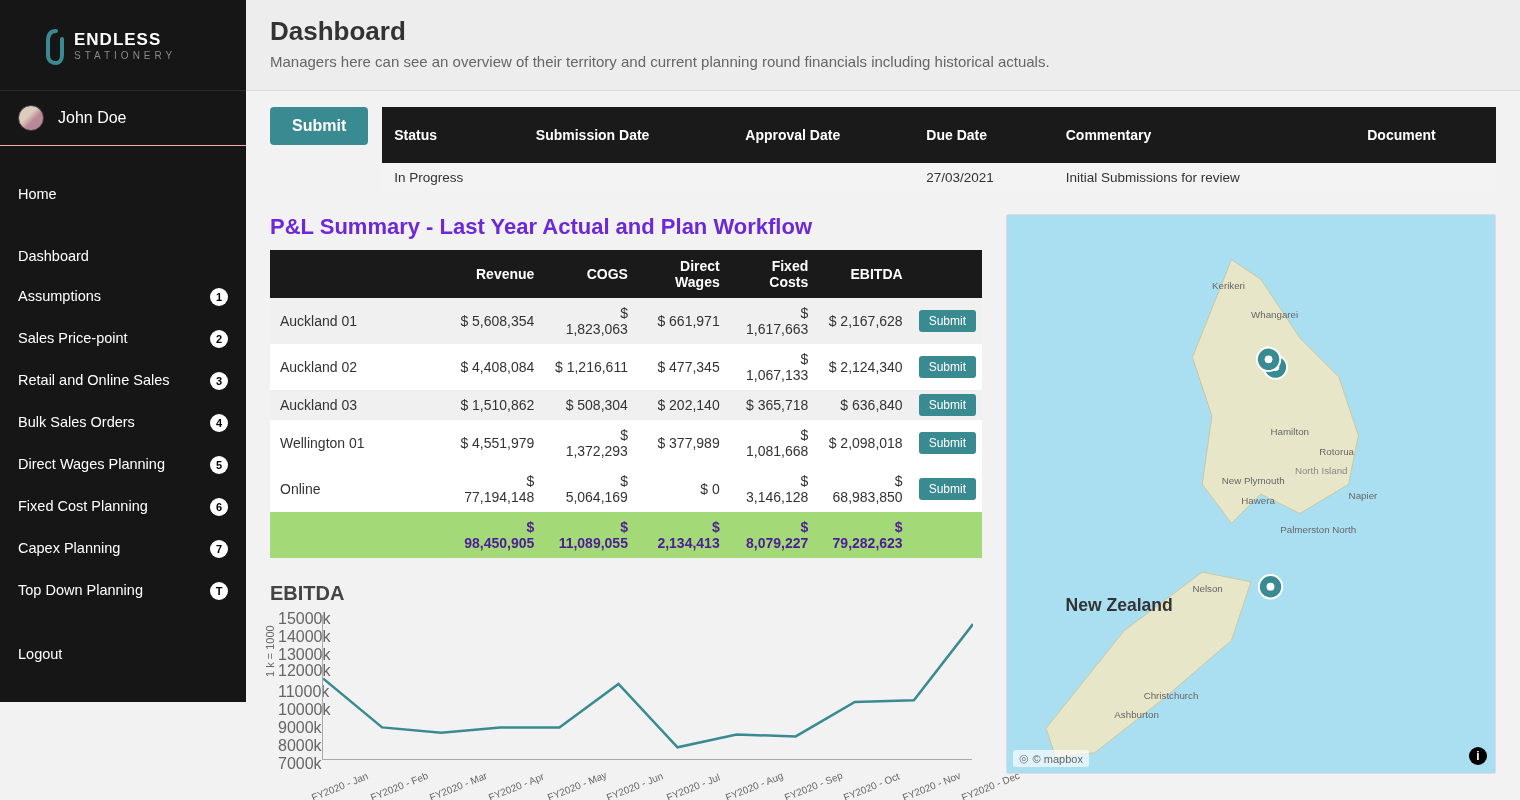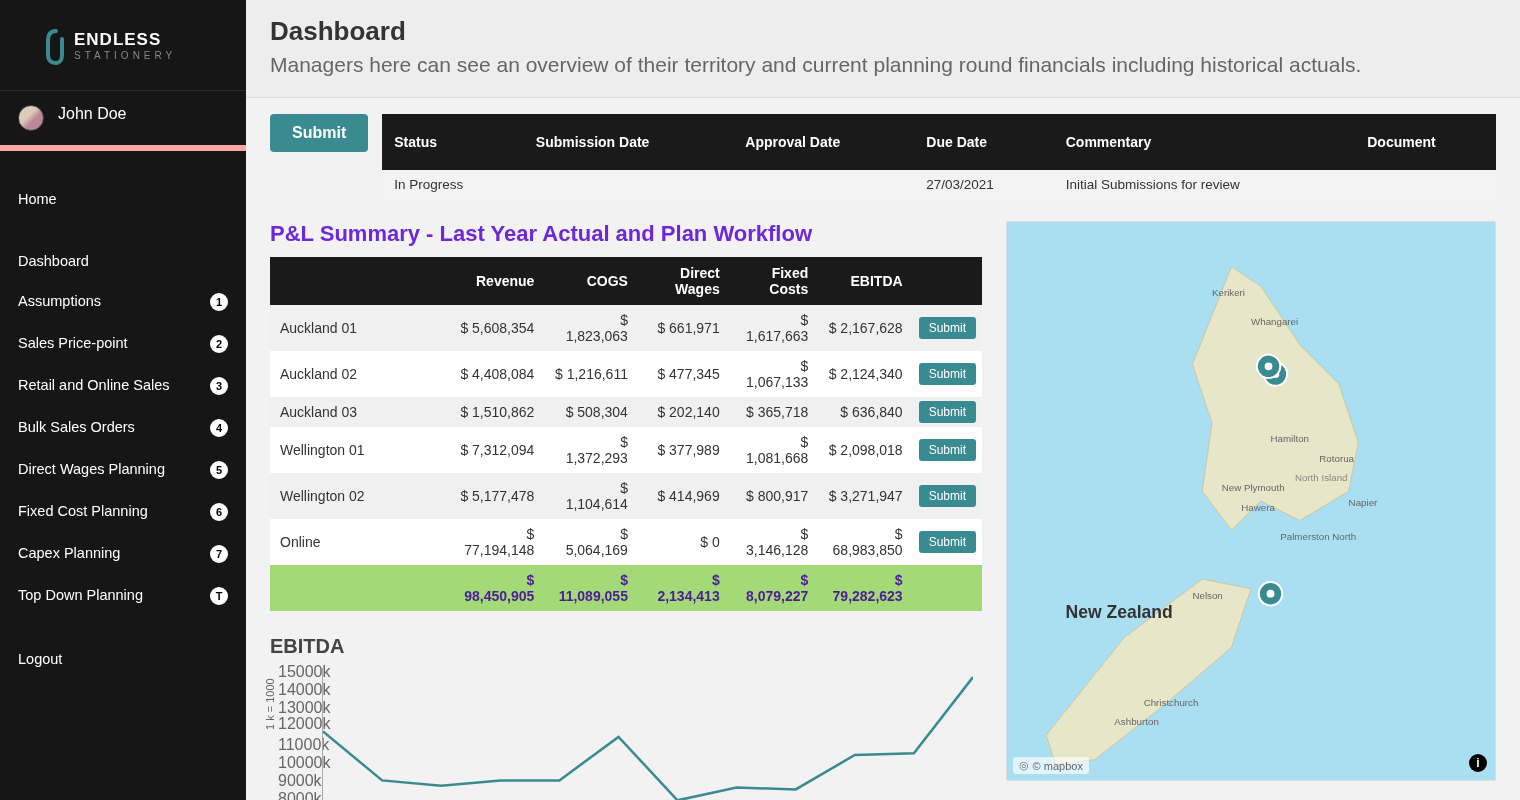--- a/index.html
+++ b/index.html
@@ -1,30 +1,30 @@
 <!DOCTYPE html>
 <html><head>
 <meta charset="utf-8">
 <style>
 * { box-sizing: border-box; margin: 0; padding: 0; }
 body { font-family: "Segoe UI", Arial, sans-serif; background: #f2f2f2; width: 1520px; height: 800px; overflow: hidden; color: #222; }
-.sidebar { width: 246px; height: 800px; background: #161616; position: absolute; left: 0; top: 0; color: #fff; }
+.sidebar { width: 246px; height: 702px; background: #161616; position: absolute; left: 0; top: 0; color: #fff; }
 .logo { padding: 25px 0 15px 0; text-align: center; }
 .logo svg { display: block; margin: 0 auto; }
-.user-row { display: flex; padding: 14px 18px; border-top: 1px solid #2a2a2a; border-bottom: 6px solid #fca5a5; margin-top: 8px;}
+.user-row { display: flex; align-items: center; padding: 14px 18px; border-top: 1px solid #2a2a2a; border-bottom: 1px solid #fca5a5; margin-top: 8px;}
 .avatar { width: 26px; height: 26px; border-radius: 50%; background: linear-gradient(135deg,#dcb 40%,#b89 60%); margin-right: 14px; border: 1px solid #444; }
 .nav { margin-top: 28px; }
 .nav-item { display: flex; align-items: flex-start; justify-content: space-between; padding: 12px 18px; font-size: 14.5px; color: #fff; cursor: pointer; }
 .nav-item.home { margin-bottom: 22px; }
 .nav-item span.label { }
 .nav-badge { width: 18px; height: 18px; border-radius: 50%; background: #fff; color: #000; font-size: 11px; font-weight: 700; display: flex; align-items: center; justify-content: center; }
 .main { position: absolute; left: 246px; top: 0; width: 1274px; height: 800px; }
 .hdr { background: #ededed; padding: 16px 24px 20px 24px; border-bottom: 1px solid #ddd; }
 .hdr h1 { font-size: 26px; font-weight: 600; color: #333; margin-bottom: 6px; }
-.hdr p { font-size: 21px; color: #666; }
+.hdr p { font-size: 15px; color: #666; }
 .content { padding: 16px 24px; }
 .row1 { display: flex; align-items: flex-start; gap: 0; }
 .submit-btn { background: #3a8a92; color: #fff; border: none; border-radius: 4px; padding: 10px 22px; font-size: 16px; font-weight: 600; cursor: pointer; margin-right: 14px; }
 .status-table { flex: 1; border-collapse: collapse; width: 100%; }
 .status-table th { background: #1a1a1a; color: #fff; text-align: left; font-weight: 700; font-size: 14px; padding: 20px 12px; }
 .status-table td { background: #f3f3f3; font-size: 13.5px; padding: 7px 12px; color: #333; }
 .cols { display: flex; gap: 24px; margin-top: 22px; }
 .left-col { width: 712px; }
 .right-col { flex: 1; }
 .sec-title { font-size: 22px; font-weight: 600; color: #6d28d9; margin-bottom: 10px; }
@@ -183,34 +183,25 @@
                 <td class="first">Auckland 03</td>
                 <td>$ 1,510,862</td>
                 <td>$ 508,304</td>
                 <td>$ 202,140</td>
                 <td>$ 365,718</td>
                 <td>$ 636,840</td>
                 <td class="action"><button class="mini-submit">Submit</button></td>
               </tr>
               <tr class="even">
                 <td class="first">Wellington 01</td>
-                <td>$ 7,312,094</td>
+                <td>$ 4,551,979</td>
                 <td>$ 1,372,293</td>
                 <td>$ 377,989</td>
                 <td>$ 1,081,668</td>
                 <td>$ 2,098,018</td>
-                <td class="action"><button class="mini-submit">Submit</button></td>
-              </tr>
-              <tr class="odd">
-                <td class="first">Wellington 02</td>
-                <td>$ 5,177,478</td>
-                <td>$ 1,104,614</td>
-                <td>$ 414,969</td>
-                <td>$ 800,917</td>
-                <td>$ 3,271,947</td>
                 <td class="action"><button class="mini-submit">Submit</button></td>
               </tr>
               <tr class="even">
                 <td class="first">Online</td>
                 <td>$ 77,194,148</td>
                 <td>$ 5,064,169</td>
                 <td>$ 0</td>
                 <td>$ 3,146,128</td>
                 <td>$ 68,983,850</td>
                 <td class="action"><button class="mini-submit">Submit</button></td>

